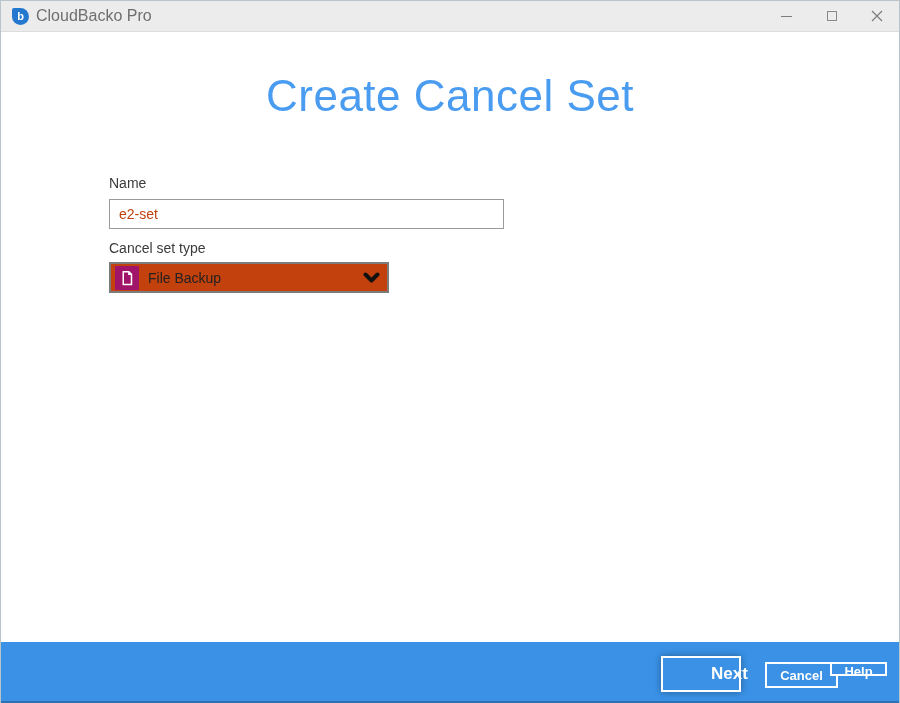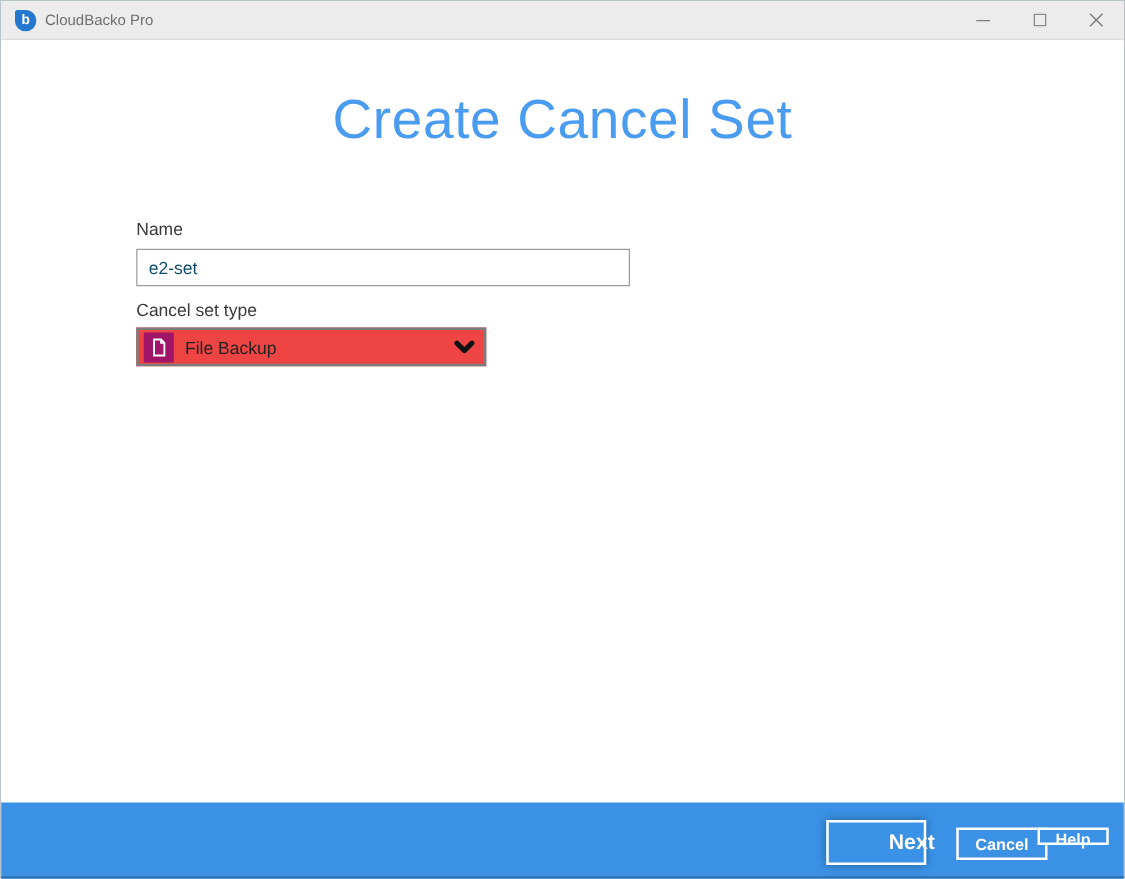--- a/index.html
+++ b/index.html
@@ -33,21 +33,21 @@
   }
   .app-icon{
     width:17px;height:17px;margin-left:11px;
     background:var(--app-icon-blue);
     border-radius:2px 50% 50% 50%;
     color:#fff;font-size:11px;font-weight:bold;
     display:flex;align-items:center;justify-content:center;
     line-height:1;
   }
   .titlebar-text{
-    margin-left:7px;font-size:12px;color:var(--titlebar-text);
+    margin-left:7px;font-size:16px;color:var(--titlebar-text);
   }
   .win-controls{
     margin-left:auto;display:flex;align-items:center;height:100%;
   }
   .ctrl{
     width:45px;height:100%;display:flex;align-items:center;justify-content:center;
     cursor:default;
   }
   .min-glyph{width:11px;height:1px;background:#7d7d7d;display:block;}
   .max-glyph{width:10px;height:10px;border:1px solid #8a8a8a;display:block;}
@@ -64,26 +64,26 @@
   .field-label{
     position:absolute;left:108px;
     font-size:14px;color:var(--label-text);
   }
   .label-name{top:142px;}
   .label-type{top:207px;}
   .name-input{
     position:absolute;left:108px;top:166px;width:395px;height:30px;
     border:1px solid var(--input-border);
     font-family:"Liberation Sans","DejaVu Sans",sans-serif;
-    font-size:14px;color:#0c4a6e;padding:0 9px;outline:none;background:#fff;
+    font-size:14px;color:#c2410c;padding:0 9px;outline:none;background:#fff;
   }
   .dropdown{
     position:absolute;left:108px;top:229px;width:280px;height:31px;
     border:2px solid var(--dropdown-border);
-    background:#ef4444;
+    background:#c2410c;
     display:flex;align-items:center;padding:0 7px 0 4px;
     cursor:default;
   }
   .type-icon{
     width:24px;height:24px;background:var(--file-icon-magenta);
     display:flex;align-items:center;justify-content:center;flex:0 0 auto;
   }
   .type-text{
     margin-left:9px;font-size:14px;color:#222;
   }

